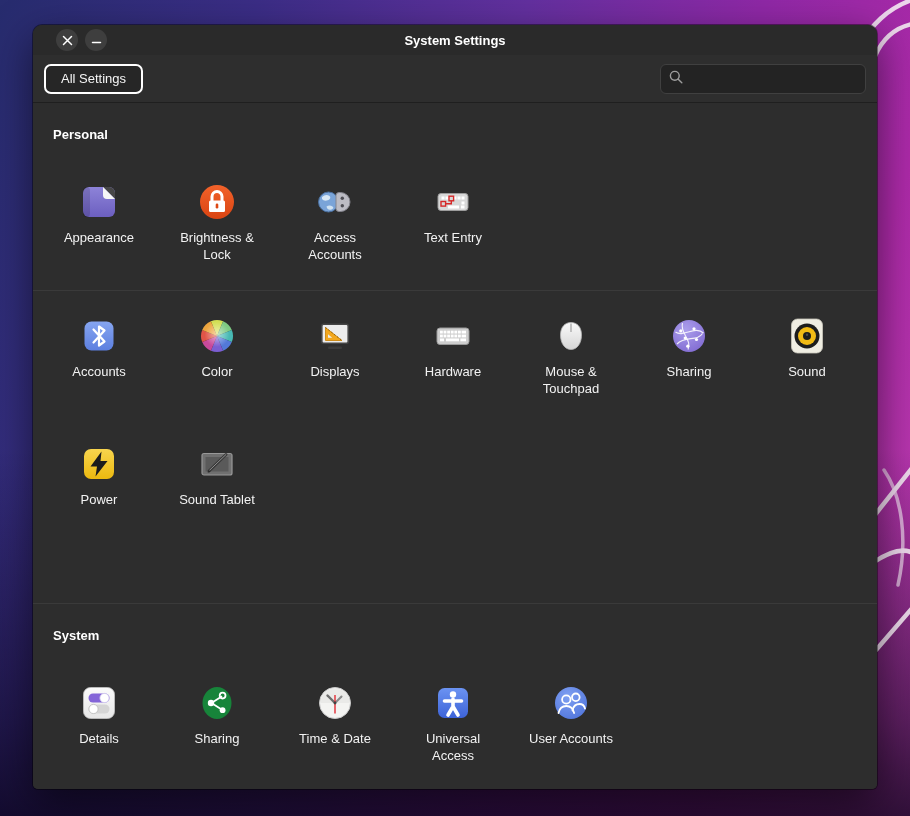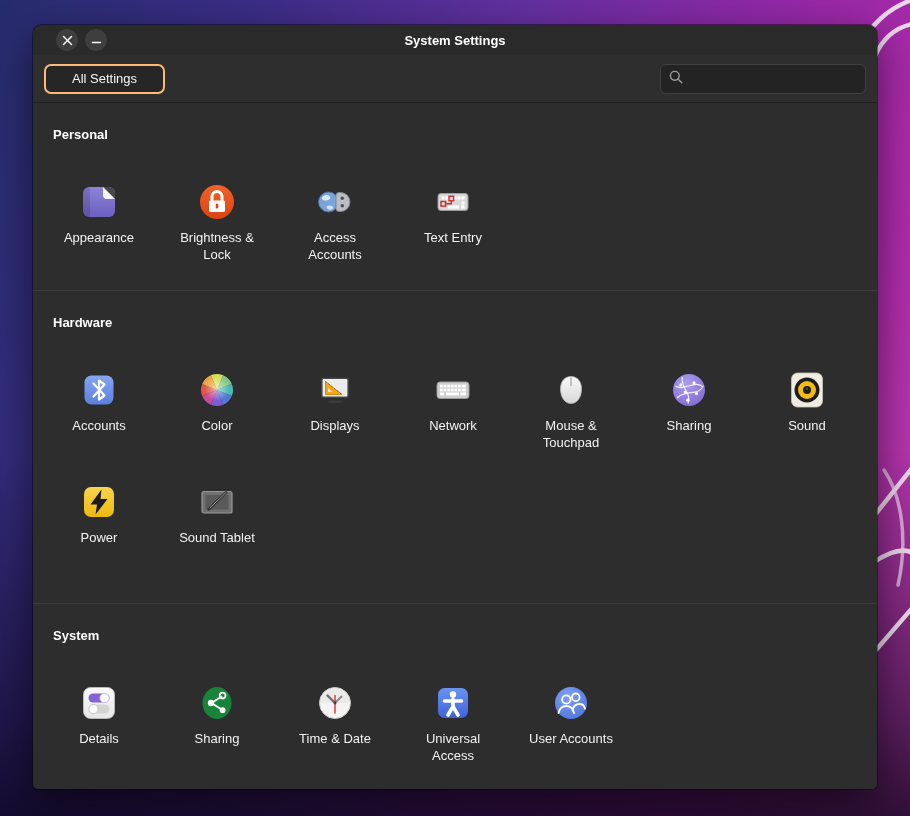--- a/index.html
+++ b/index.html
@@ -31,22 +31,22 @@
   .window-title {
     position:absolute; left:0; right:0; text-align:center;
     font-size:13px; font-weight:700; color:#ffffff; pointer-events:none;
   }
   .toolbar {
     height:48px; flex:0 0 48px; background:#2e2e2e;
     border-bottom:1px solid #1f1f1f; box-sizing:border-box;
     display:flex; align-items:center; justify-content:space-between; padding:0 11px;
   }
   .all-settings-btn {
-    height:30px; padding:0 26px; background:#262626; color:#f5f5f5;
-    border:2px solid #fdba74; border-radius:7px; font-size:13px;
+    height:30px; padding:0 15px; background:#262626; color:#f5f5f5;
+    border:2px solid #ffffff; border-radius:7px; font-size:13px;
     font-family:"Liberation Sans", sans-serif;
   }
   .search-box {
     width:206px; height:30px; background:#232323; border:1px solid #404040;
     border-radius:6px; box-sizing:border-box; display:flex; align-items:center; padding:0 7px;
   }
   .search-box svg { flex:0 0 auto; }
   .search-input {
     flex:1; min-width:0; background:transparent; border:none; outline:none;
     color:#e8e8e8; font-size:13px; margin-left:6px; font-family:"Liberation Sans", sans-serif;
@@ -56,21 +56,21 @@
   .content { flex:1; background:#2d2d2d; border-radius:0 0 5px 5px; overflow:hidden; }
   .section { box-sizing:border-box; padding:24px 7px 0 7px; }
   .section-personal { height:187px; }
   .section-hardware { height:313px; border-top:1px solid #3a3a3a; }
   .section-system   { height:186px; border-top:1px solid #3a3a3a; }
   .section-header {
     font-size:13px; font-weight:700; color:#ffffff; margin:0 0 38px 13px; line-height:16px;
   }
   .items {
     display:grid; grid-template-columns:repeat(7, 118px);
-    grid-auto-rows:82px; row-gap:30px;
+    grid-auto-rows:82px; row-gap:46px;
   }
   .item { width:118px; display:flex; flex-direction:column; align-items:center; cursor:default; }
   .item-icon { width:42px; height:42px; margin-bottom:6px; }
   .item-icon svg { width:42px; height:42px; display:block; }
   .item-label {
     font-size:13px; line-height:17px; color:#f2f2f2; text-align:center; max-width:90px;
   }
 </style>
 </head>
 <body>
@@ -187,21 +187,20 @@
  <rect x="9" y="20.5" width="4.6" height="4.6" fill="none" stroke="#d62828" stroke-width="1.4"></rect>
  <rect x="17" y="15.2" width="4.6" height="4.6" fill="none" stroke="#d62828" stroke-width="1.4"></rect>
  <path d="M13.6 22.8 H19.3 V19.8" fill="none" stroke="#d62828" stroke-width="1.4"></path>
               </svg>
             </div>
             <div class="item-label">Text Entry</div>
           </div>
         </div>
       </section>
       <section class="section section-hardware">
-        <div class="section-header">Hardware</div>
         <div class="items">
           <div class="item">
             <div class="item-icon">
               <svg viewBox="0 0 42 42">
                 <defs>
                   <linearGradient id="gBt" x1="0" y1="0" x2="0" y2="1">
                     <stop offset="0" stop-color="#86a5f0"></stop>
                     <stop offset="1" stop-color="#5c7fdf"></stop>
                   </linearGradient>
                 </defs>
@@ -267,21 +266,21 @@
                   <rect x="18.8" y="19.6" width="2.8" height="2.8"></rect>
                   <rect x="22.4" y="19.6" width="2.8" height="2.8"></rect>
                   <rect x="26" y="19.6" width="2.8" height="2.8"></rect>
                   <rect x="29.6" y="19.6" width="4.4" height="2.8"></rect>
   <rect x="8" y="23.5" width="4" height="2.8"></rect>
                   <rect x="14" y="23.5" width="13" height="2.8"></rect>
                   <rect x="28.4" y="23.5" width="5.6" height="2.8"></rect>
  </g>
               </svg>
             </div>
-            <div class="item-label">Network</div>
+            <div class="item-label">Hardware</div>
           </div>
           <div class="item">
             <div class="item-icon">
               <svg viewBox="0 0 42 42">
                 <defs>
                   <linearGradient id="gMo" x1="0" y1="0" x2="0" y2="1">
                     <stop offset="0" stop-color="#fafafa"></stop>
                     <stop offset="1" stop-color="#d6d6d6"></stop>
                   </linearGradient>
                 </defs>

